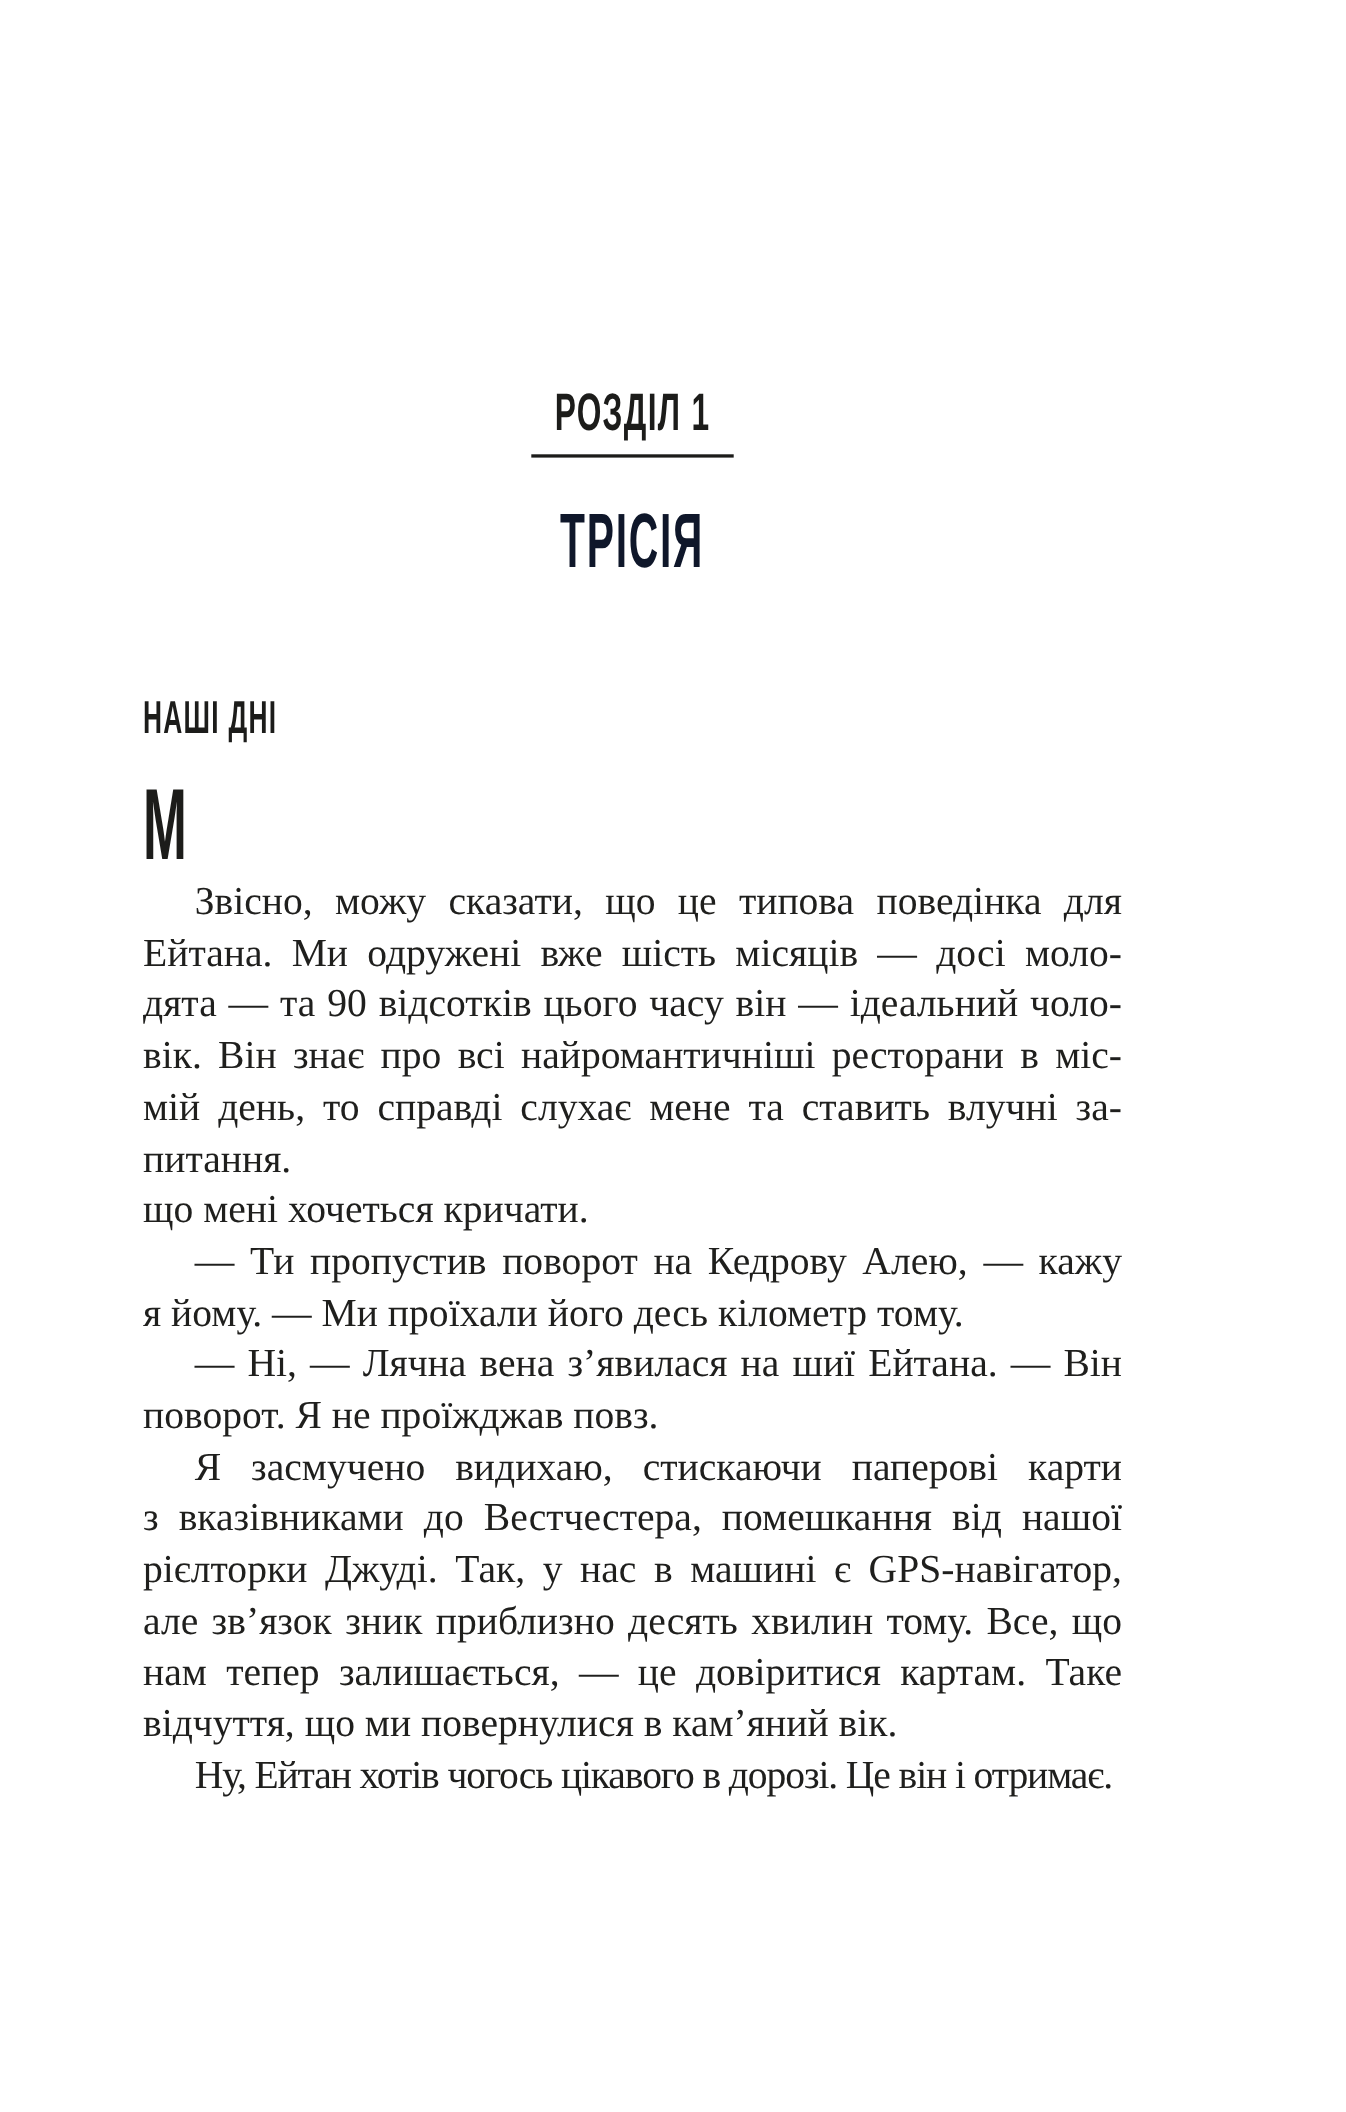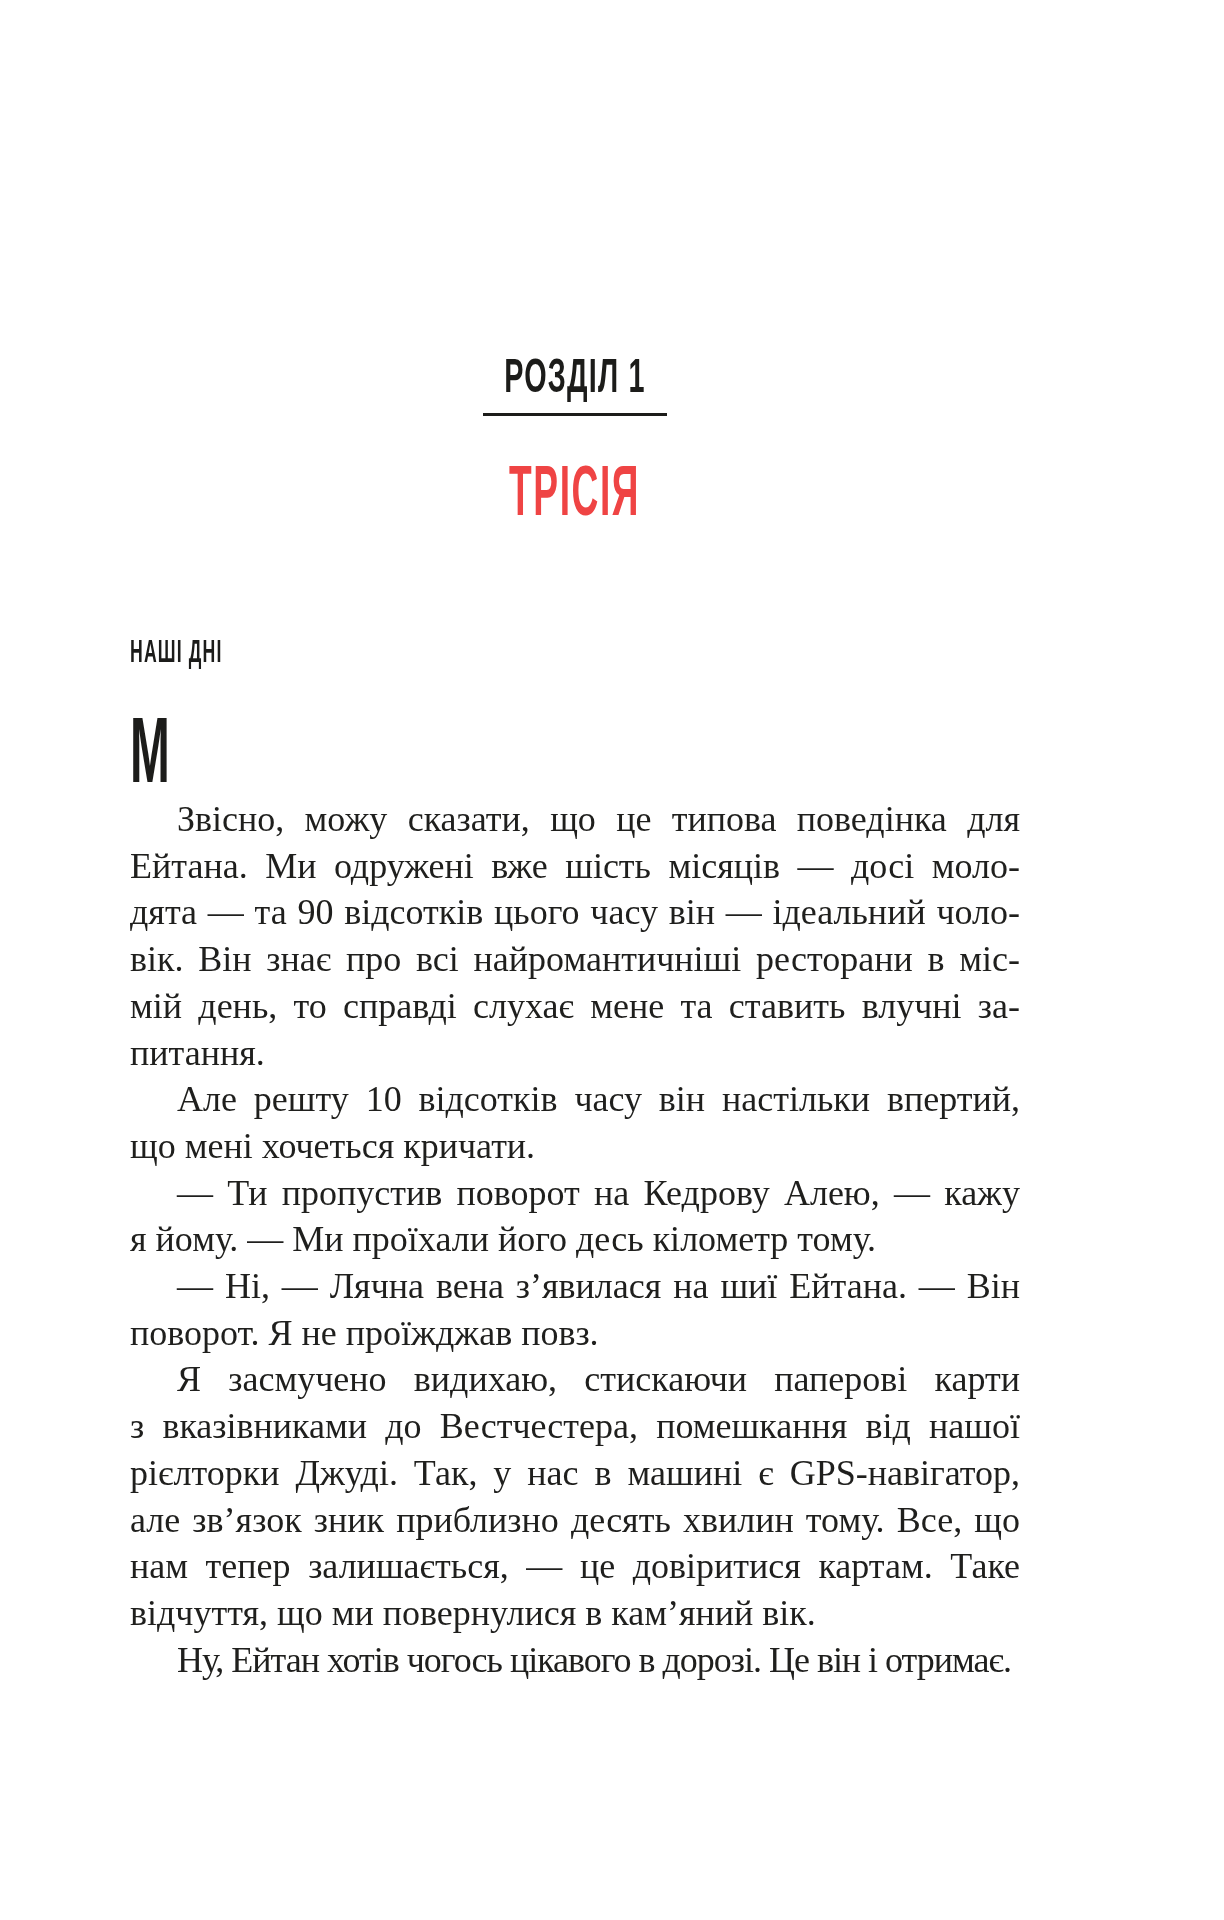--- a/index.html
+++ b/index.html
@@ -4,24 +4,24 @@
 <style>
   html,body{margin:0;padding:0;background:#e8e8e8;}
   .page{position:relative;width:1224px;height:1920px;background:#ffffff;margin:0 auto;
         font-family:"Liberation Serif",serif;color:#1f1f1d;overflow:hidden;padding-left:28px;}
   
   .chapter-label{position:absolute;top:352px;left:130px;width:890px;text-align:center;
         font-family:"Liberation Sans",sans-serif;font-weight:700;font-size:48px;line-height:48px;color:#1c1c1a;}
   .chapter-label .cond{display:inline-block;transform:scaleX(0.60);transform-origin:center;letter-spacing:2px;white-space:nowrap;}
   .chapter-rule{position:absolute;top:413px;left:483px;width:184px;height:3px;background:#1c1c1a;}
   .chapter-title{position:absolute;top:456px;left:130px;width:890px;text-align:center;
-        font-family:"Liberation Sans",sans-serif;font-weight:700;font-size:70px;line-height:70px;color:#ef4444;}
+        font-family:"Liberation Sans",sans-serif;font-weight:700;font-size:70px;line-height:70px;color:#0f172a;}
   .chapter-title .cond{display:inline-block;transform:scaleX(0.53);transform-origin:center;letter-spacing:3px;white-space:nowrap;}
   .section-label{position:absolute;top:631px;left:130px;width:890px;text-align:left;
-        font-family:"Liberation Sans",sans-serif;font-weight:700;font-size:31px;line-height:42px;color:#1c1c1a;}
+        font-family:"Liberation Sans",sans-serif;font-weight:700;font-size:42px;line-height:42px;color:#1c1c1a;}
   .section-label .cond{display:inline-block;transform:scaleX(0.57);transform-origin:left center;letter-spacing:2px;white-space:nowrap;}
   
   .body-text{position:absolute;top:697px;left:130px;width:890px;font-size:36px;line-height:46.7px;color:#1f1f1d;}
   .para{margin:0;}
   .line{text-align:justify;text-align-last:justify;white-space:nowrap;}
   .line.last{text-align:left;text-align-last:left;}
   .line.indent{text-indent:47px;}
   .it{}
   .p-drop{display:flex;align-items:flex-start;}
   .dropcap{flex:0 0 57px;font-family:"Liberation Sans",sans-serif;font-weight:700;
@@ -49,21 +49,20 @@
       </div>
       <div class="para">
         <div class="line indent"><span>Звісно, можу сказати, що це типова поведінка для</span></div>
         <div class="line"><span>Ейтана. Ми одружені вже шість місяців — досі моло-</span></div>
         <div class="line"><span>дята — та 90 відсотків цього часу він — ідеальний чоло-</span></div>
         <div class="line"><span>вік. Він знає про всі найромантичніші ресторани в міс-</span></div>
         <div class="line"><span>мій день, то справді слухає мене та ставить влучні за-</span></div>
         <div class="line last"><span>питання.</span></div>
       </div>
       <div class="para">
-        <div class="line indent"><span>Але решту 10 відсотків часу він настільки впертий,</span></div>
         <div class="line last"><span>що мені хочеться кричати.</span></div>
       </div>
       <div class="para">
         <div class="line indent"><span>— Ти пропустив поворот на Кедрову Алею, — кажу</span></div>
         <div class="line last"><span>я йому. — Ми проїхали його десь кілометр тому.</span></div>
       </div>
       <div class="para">
         <div class="line indent"><span>— </span><span class="it">Ні,</span><span> — Лячна вена з’явилася на шиї Ейтана. — Він</span></div>
         <div class="line last"><span>поворот. Я не проїжджав повз.</span></div>
       </div>

